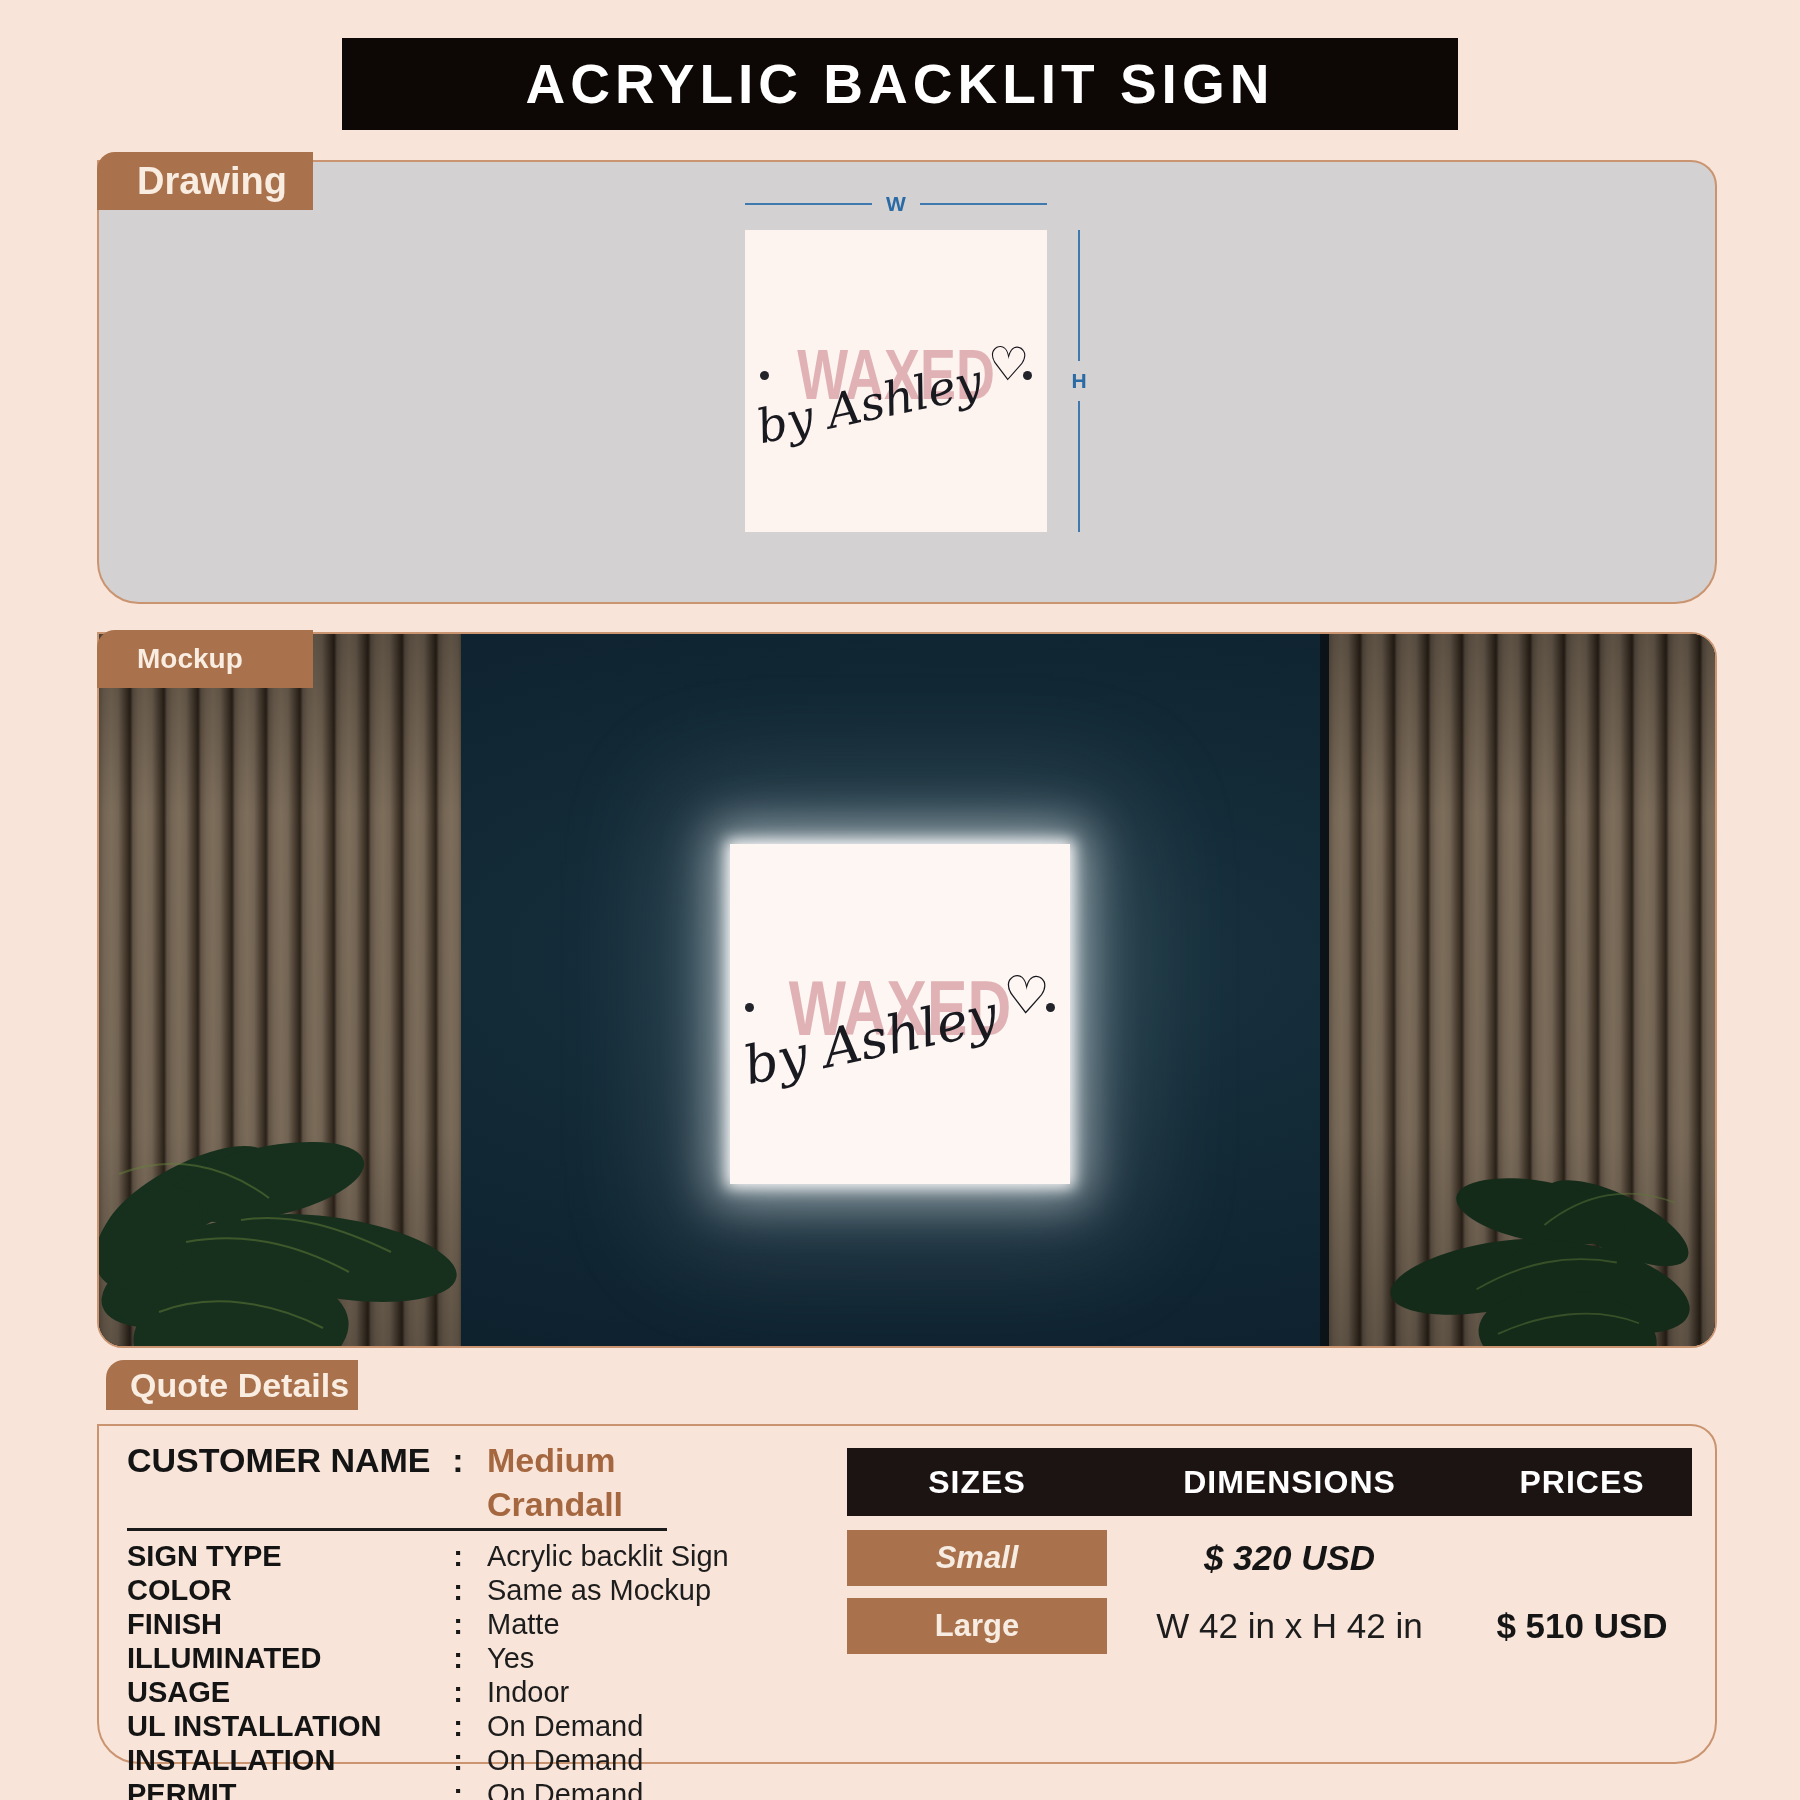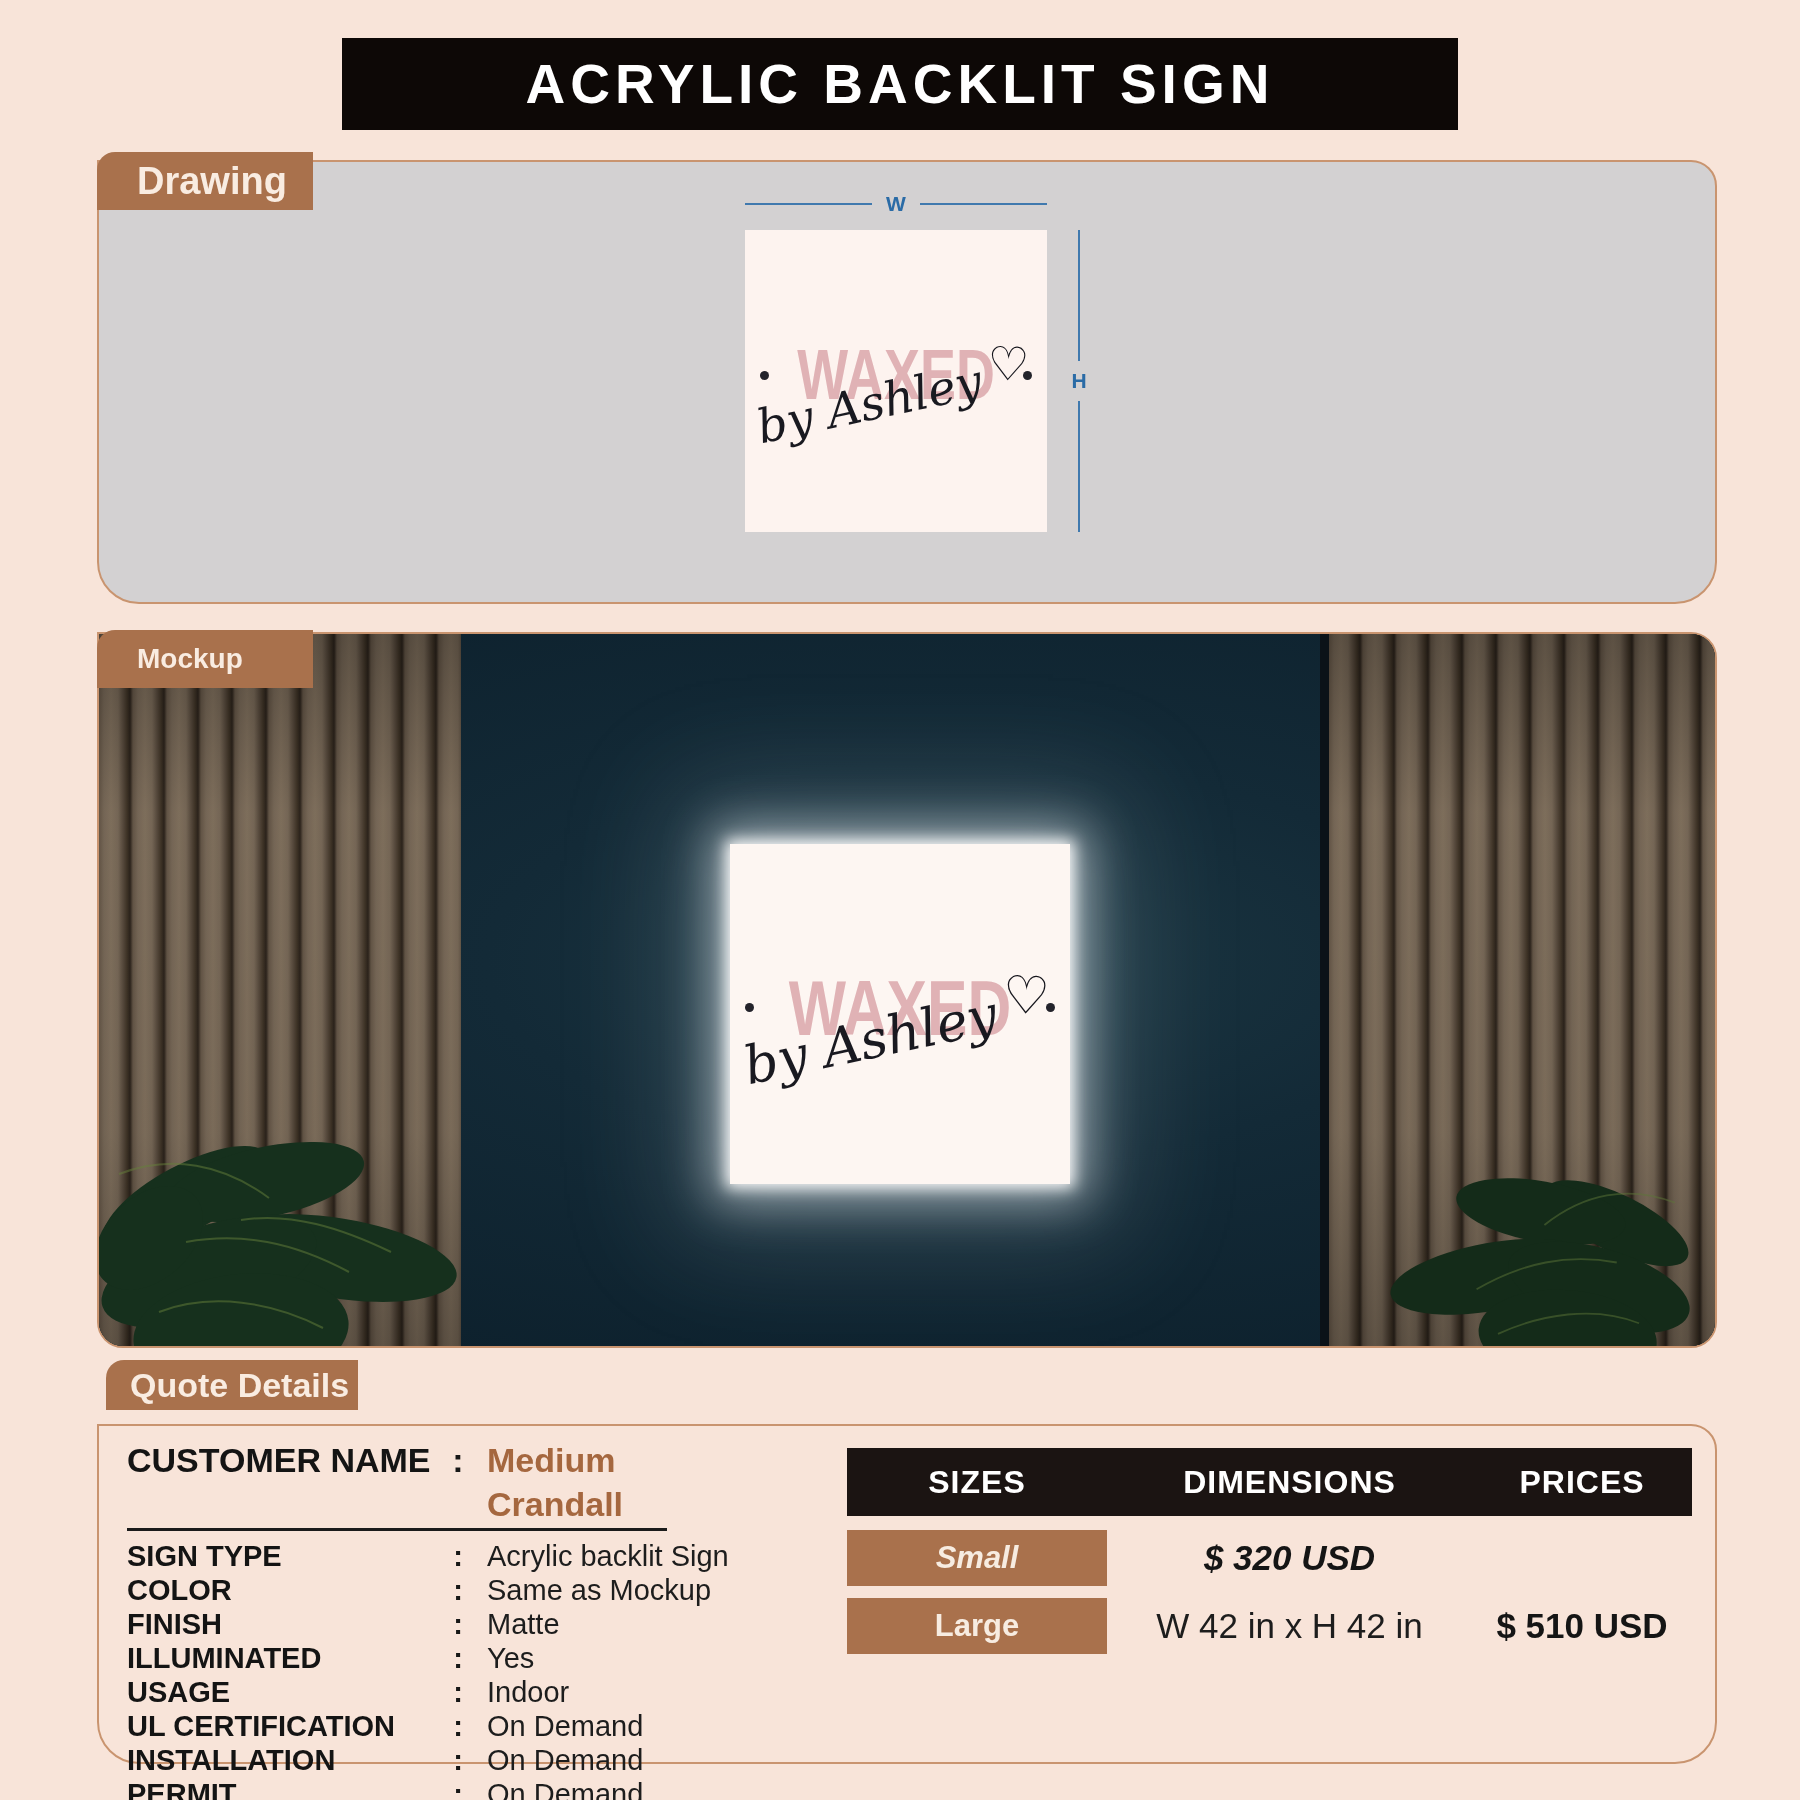--- a/index.html
+++ b/index.html
@@ -236,21 +236,21 @@
     <span class="qd-value">Matte</span>
 
     <span class="qd-label">ILLUMINATED</span>
     <span class="qd-colon">:</span>
     <span class="qd-value">Yes</span>
 
     <span class="qd-label">USAGE</span>
     <span class="qd-colon">:</span>
     <span class="qd-value">Indoor</span>
 
-    <span class="qd-label">UL CERTIFICATION</span>
+    <span class="qd-label">UL INSTALLATION</span>
     <span class="qd-colon">:</span>
     <span class="qd-value">On Demand</span>
 
     <span class="qd-label">INSTALLATION</span>
     <span class="qd-colon">:</span>
     <span class="qd-value">On Demand</span>
 
     <span class="qd-label">PERMIT</span>
     <span class="qd-colon">:</span>
     <span class="qd-value">On Demand</span>

